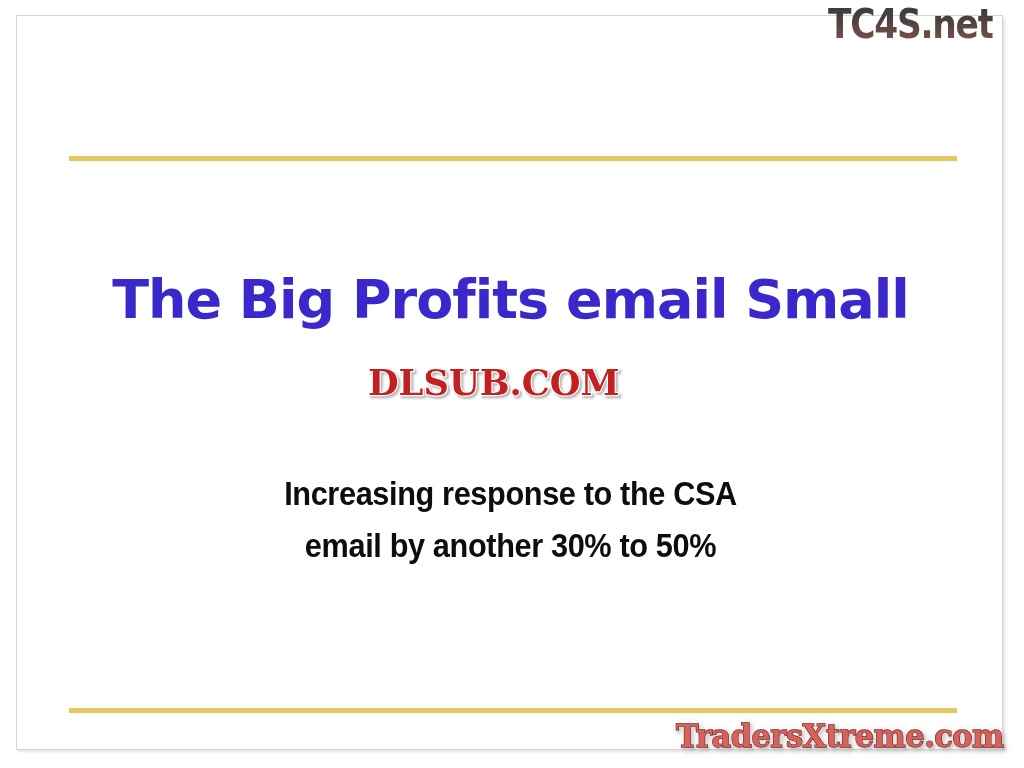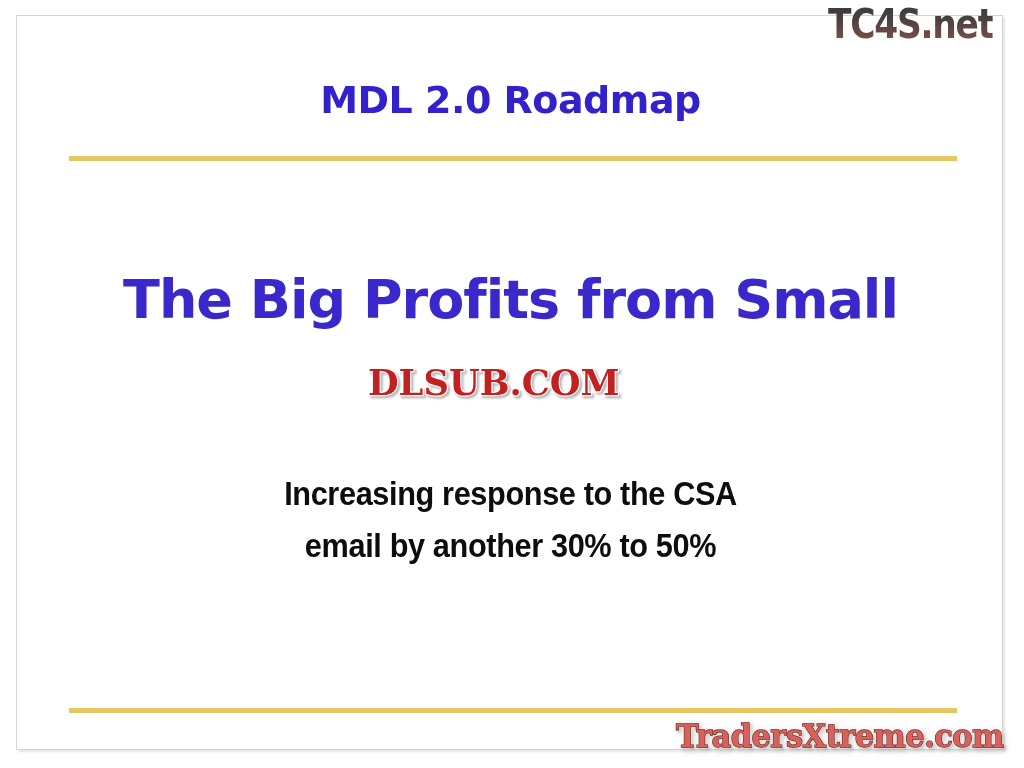--- a/index.html
+++ b/index.html
@@ -157,26 +157,25 @@
             drop-shadow(2px 2px 1px rgba(110,110,110,0.5));
   }
 </style>
 </head>
 <body>
 
 <div id="slide-root">
 
   <div class="slide-frame">
 
-    <div class="slide-title">MDL 2.0 Roadmap</div>
 
     <div class="rule rule-top"></div>
 
     <div class="headline">
-      <span class="hl-line">The Big Profits from Small</span>
+      <span class="hl-line">The Big Profits email Small</span>
     </div>
 
     <div class="subcopy">
       <span class="sc-line">Increasing response to the CSA</span>
       <span class="sc-line">email by another 30% to 50%</span>
     </div>
 
     <div class="rule rule-bottom"></div>
 
   </div>

